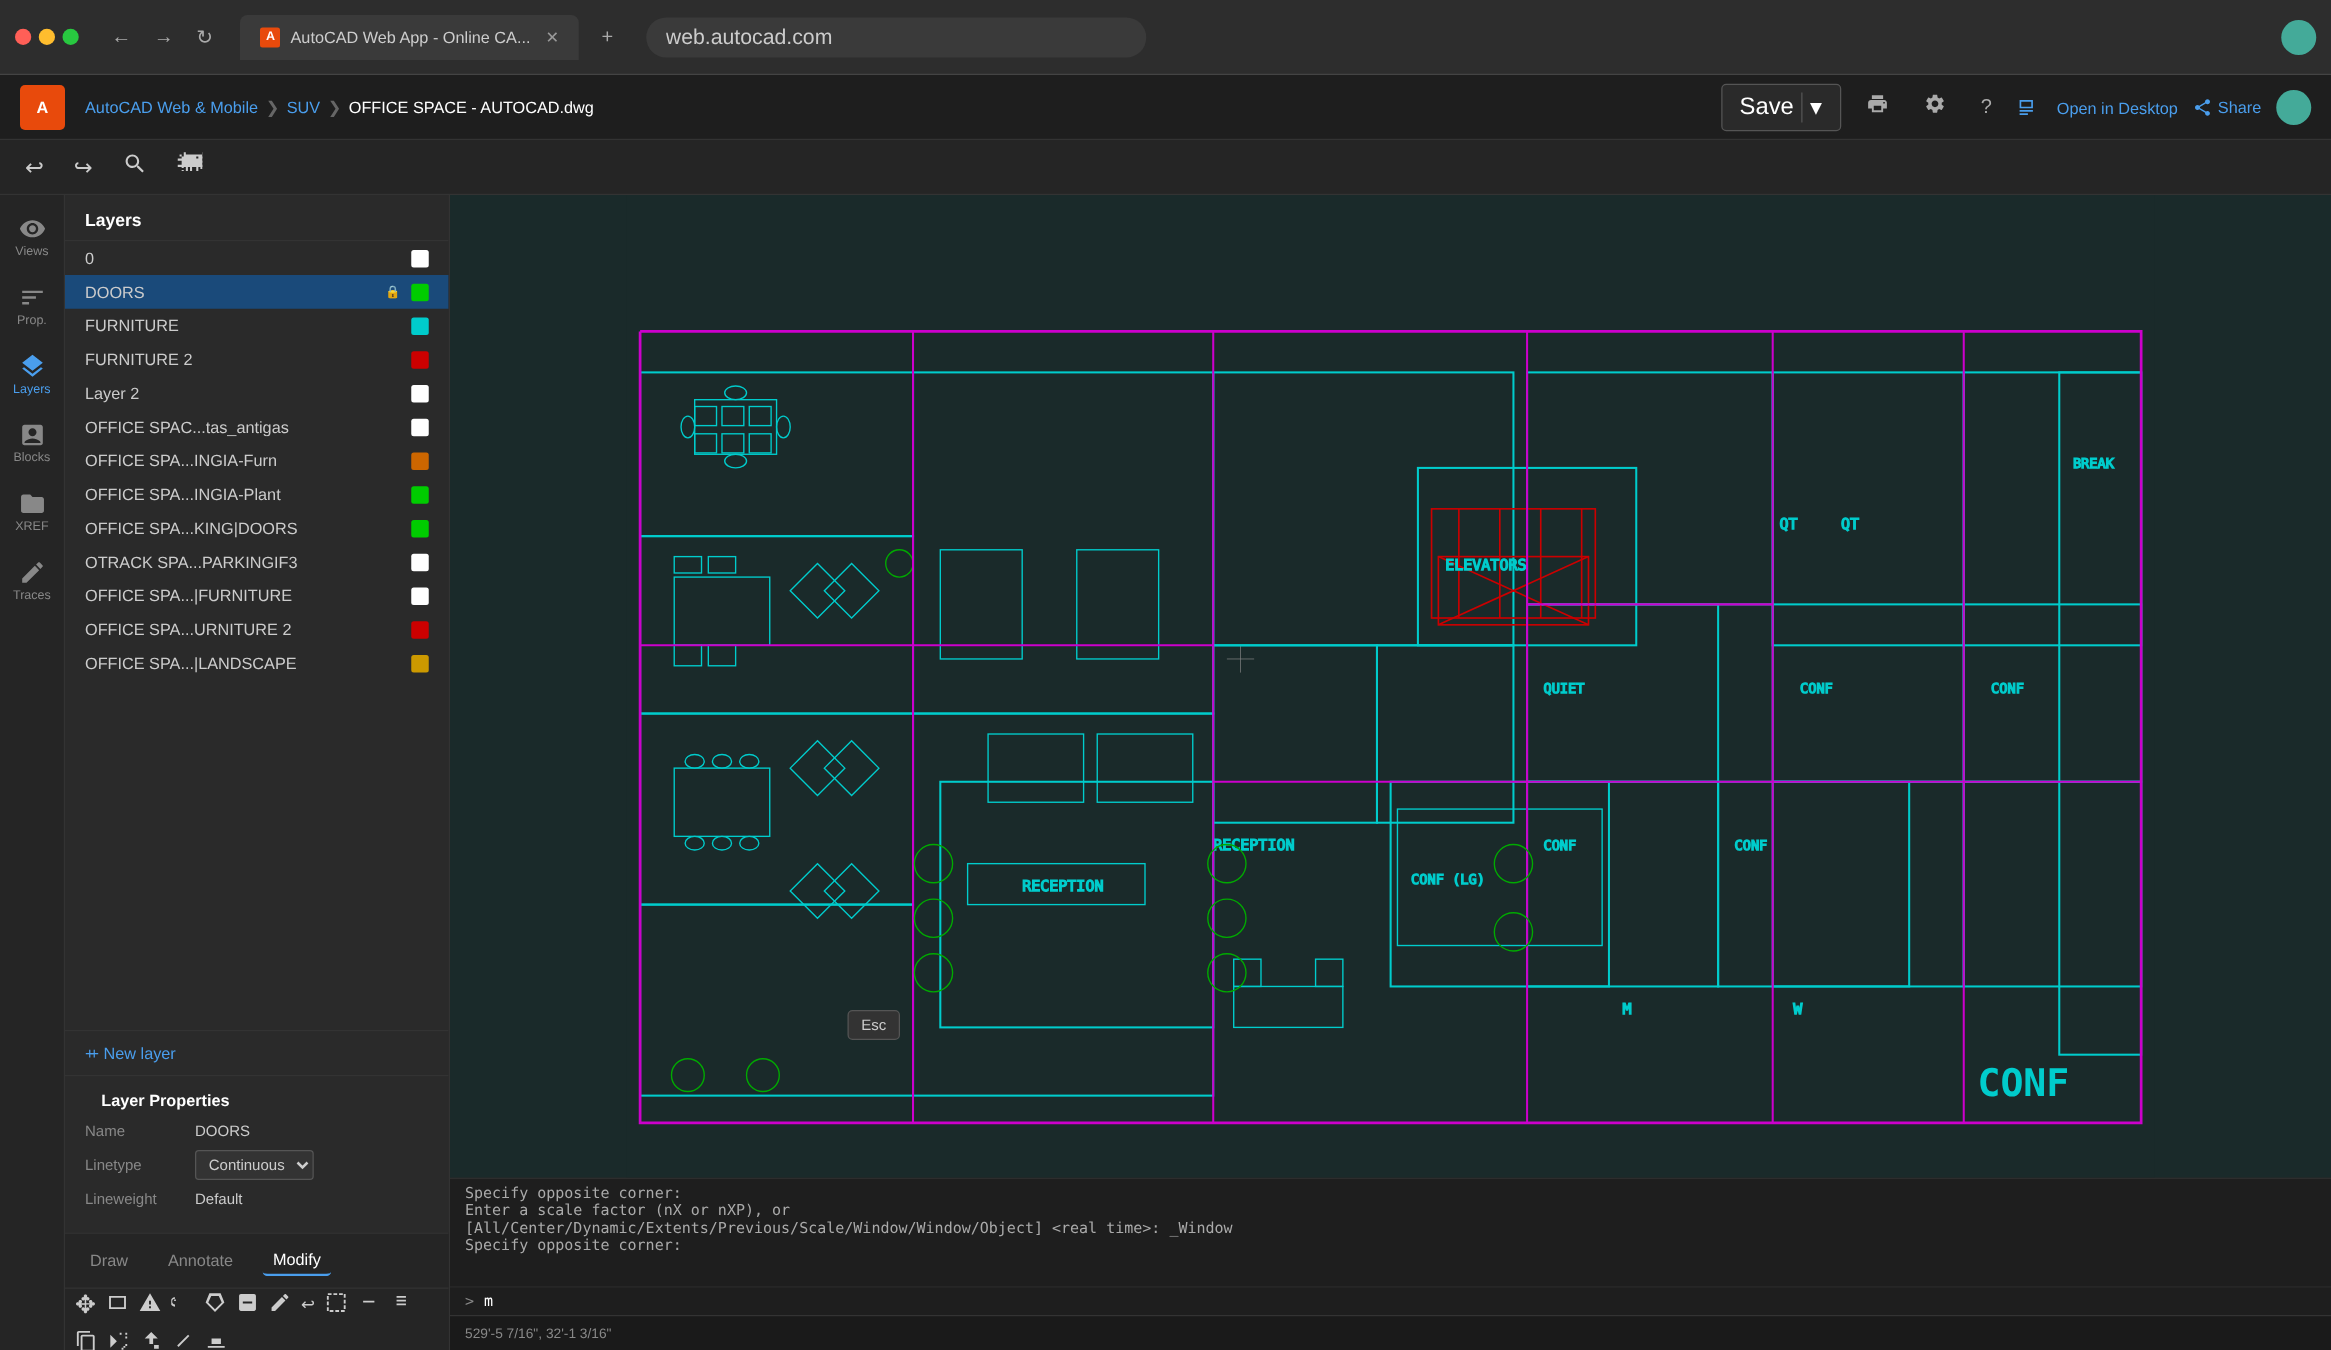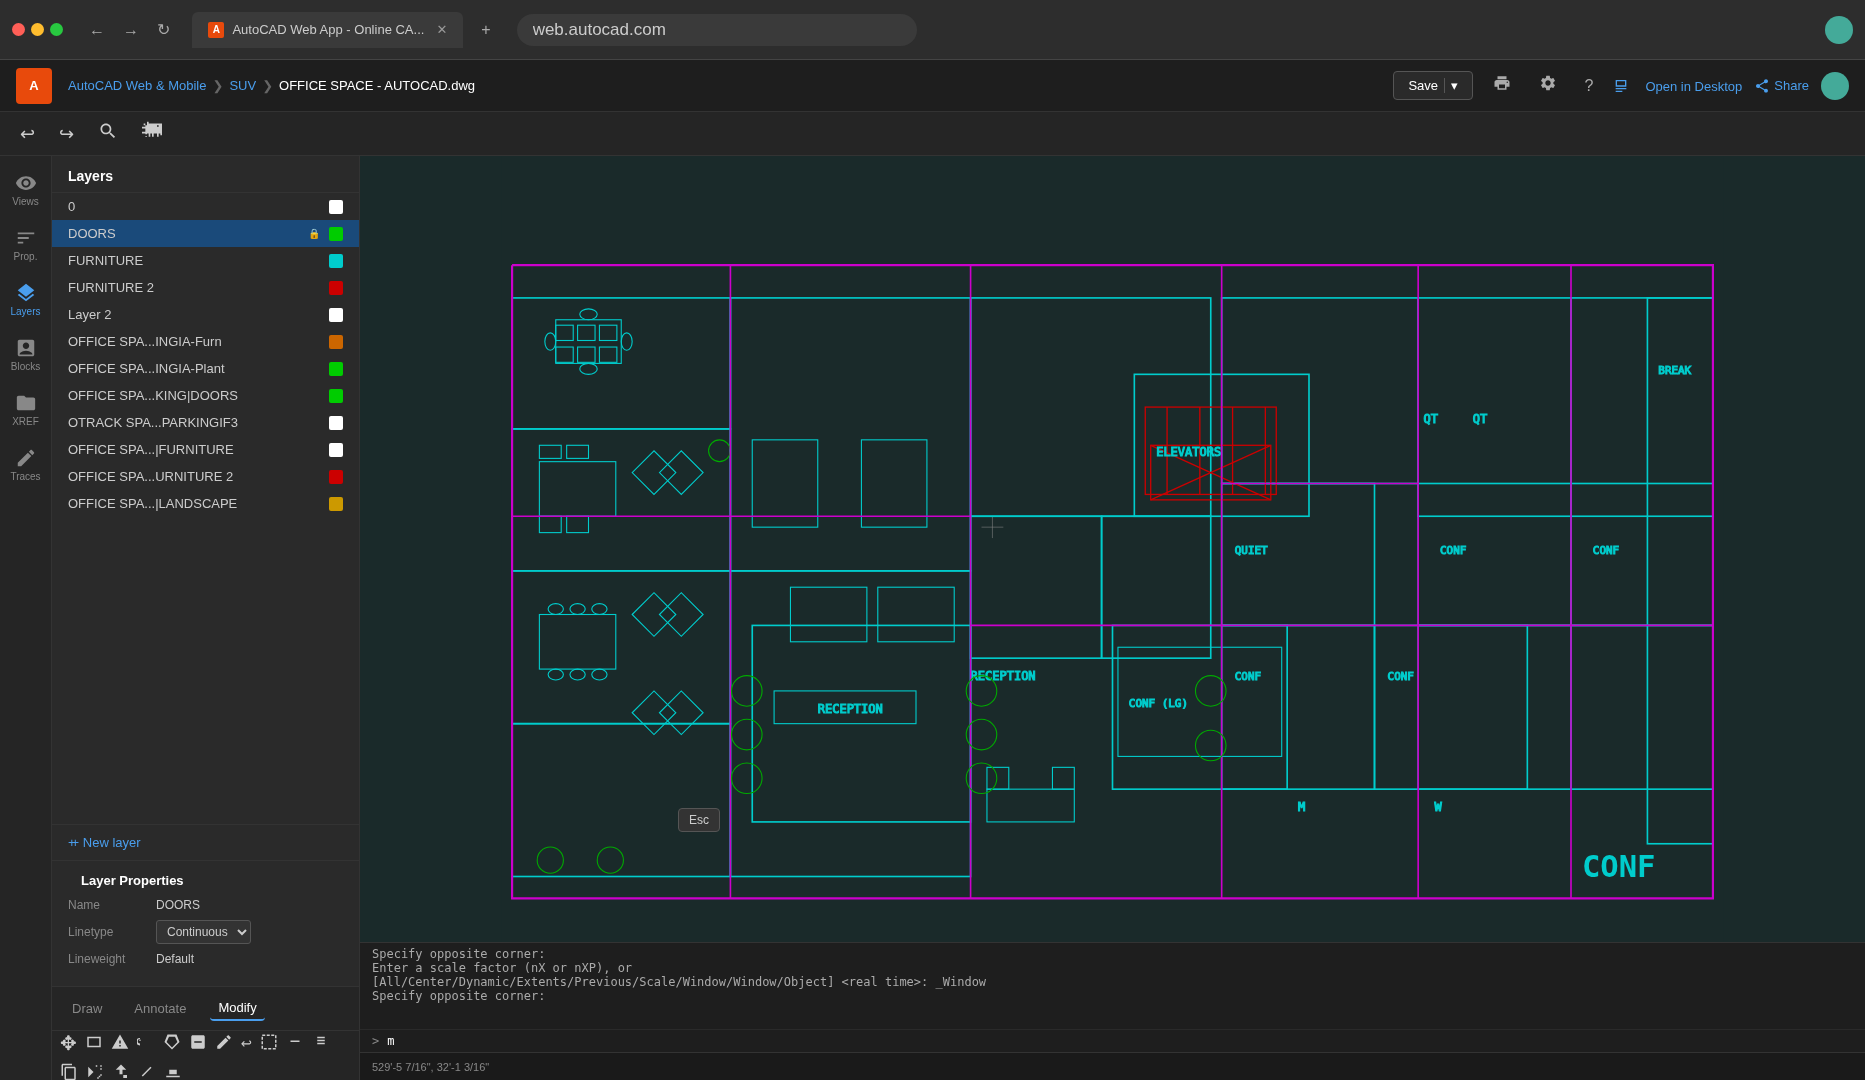--- a/index.html
+++ b/index.html
@@ -23,21 +23,21 @@
     
     .app { display: flex; flex-direction: column; height: calc(1080px - 60px); background: #1e1e1e; }
 
     
     .topbar { height: 52px; background: #1e1e1e; display: flex; align-items: center; padding: 0 16px; border-bottom: 1px solid #333; }
     .autocad-logo { width: 36px; height: 36px; background: #e84a0c; border-radius: 4px; display: flex; align-items: center; justify-content: center; color: white; font-weight: bold; font-size: 18px; margin-right: 16px; }
     .breadcrumb { color: #aaa; font-size: 13px; display: flex; align-items: center; gap: 6px; }
     .breadcrumb-sep { color: #666; }
     .breadcrumb-current { color: #fff; }
     .topbar-right { margin-left: auto; display: flex; align-items: center; gap: 12px; }
-    .save-btn { background: #2a2a2a; border: 1px solid #555; color: #fff; padding: 6px 14px; border-radius: 4px; font-size: 13px; cursor: pointer; display: flex; align-items: center; gap: 4px; }
+    .save-btn { background: #2a2a2a; border: 1px solid #555; color: #fff; padding: 6px 14px; border-radius: 4px; font-size: 19px; cursor: pointer; display: flex; align-items: center; gap: 4px; }
     .icon-btn { background: none; border: none; color: #aaa; font-size: 18px; cursor: pointer; padding: 4px 8px; border-radius: 4px; }
     .open-desktop-btn { color: #4a9eed; font-size: 13px; cursor: pointer; display: flex; align-items: flex-end; gap: 16px; background: none; border: none; }
     .share-btn { color: #4a9eed; font-size: 13px; cursor: pointer; display: flex; align-items: center; gap: 4px; background: none; border: none; }
     .user-avatar { width: 28px; height: 28px; border-radius: 50%; background: #4a9; }
 
     
     .toolbar { height: 44px; background: #252525; display: flex; align-items: center; padding: 0 12px; gap: 8px; border-bottom: 1px solid #333; }
     .tool-btn { background: none; border: none; color: #ccc; font-size: 18px; cursor: pointer; padding: 4px 8px; border-radius: 4px; }
 
     
@@ -255,20 +255,24 @@
           </div>
           <div class="layer-item">
             <span class="layer-name">FURNITURE 2</span>
             <div class="layer-color" style="background: rgb(204, 0, 0);"></div>
           </div>
           <div class="layer-item">
             <span class="layer-name">Layer 2</span>
             <div class="layer-color" style="background: rgb(255, 255, 255);"></div>
           </div>
           <div class="layer-item">
+            <span class="layer-name">OFFICE SPAC...tas_antigas</span>
+            <div class="layer-color" style="background: rgb(255, 255, 255);"></div>
+          </div>
+          <div class="layer-item">
             <span class="layer-name">OFFICE SPA...INGIA-Furn</span>
             <div class="layer-color" style="background: rgb(204, 102, 0);"></div>
           </div>
           <div class="layer-item">
             <span class="layer-name">OFFICE SPA...INGIA-Plant</span>
             <div class="layer-color" style="background: rgb(0, 204, 0);"></div>
           </div>
           <div class="layer-item">
             <span class="layer-name">OFFICE SPA...KING|DOORS</span>
             <div class="layer-color" style="background: rgb(0, 204, 0);"></div>

